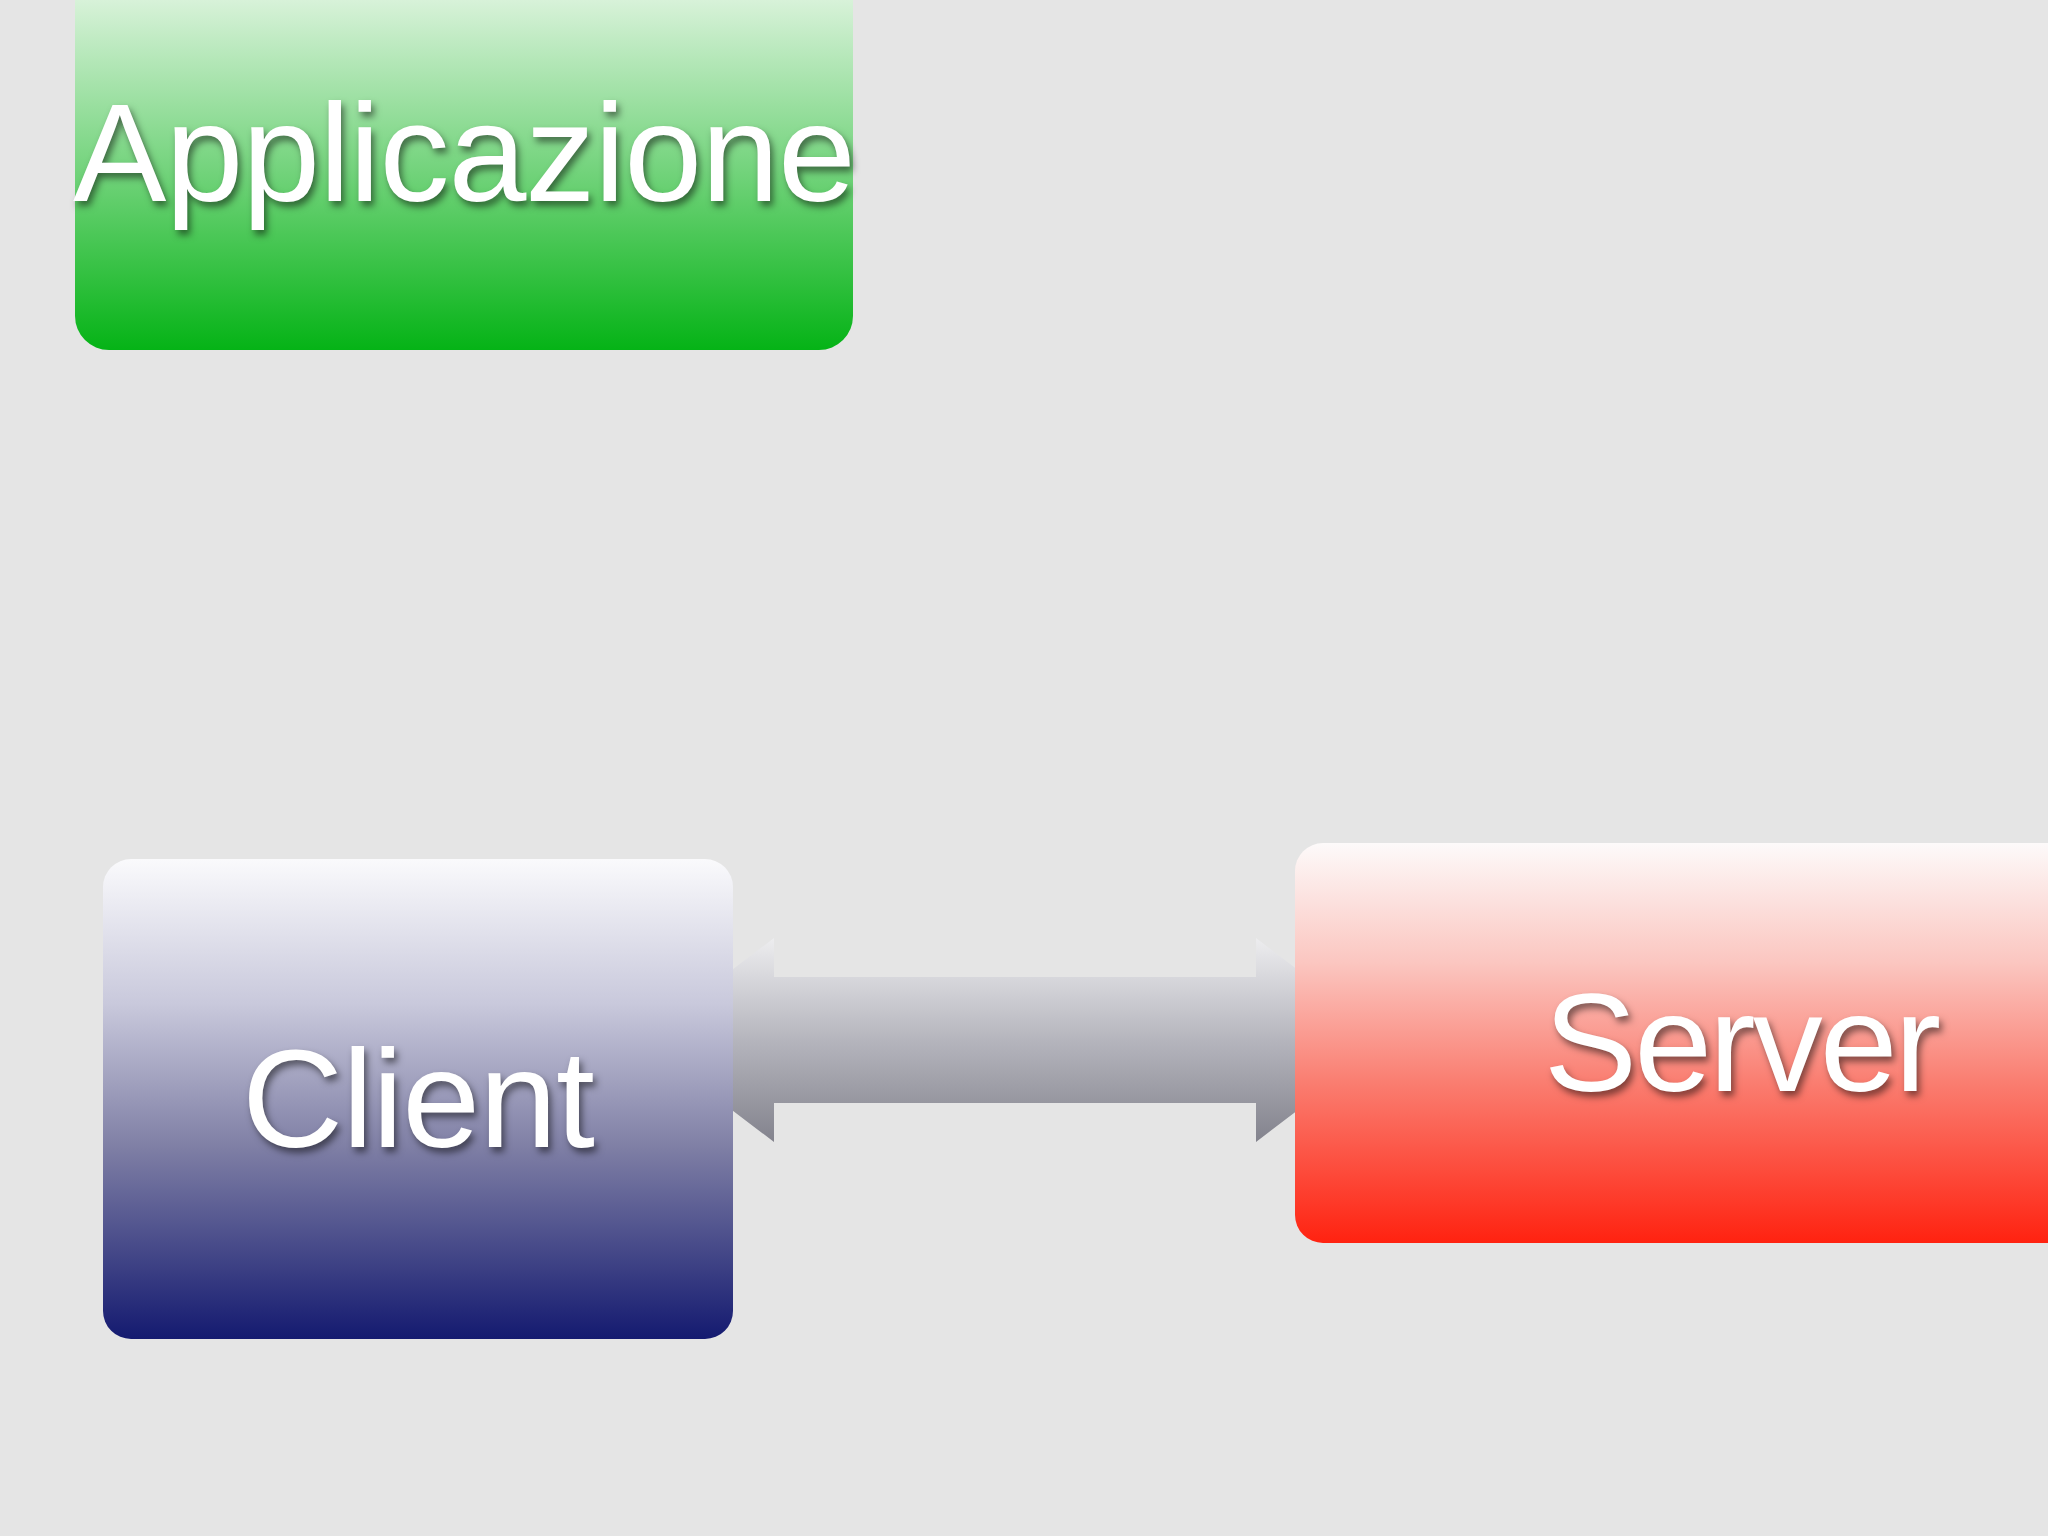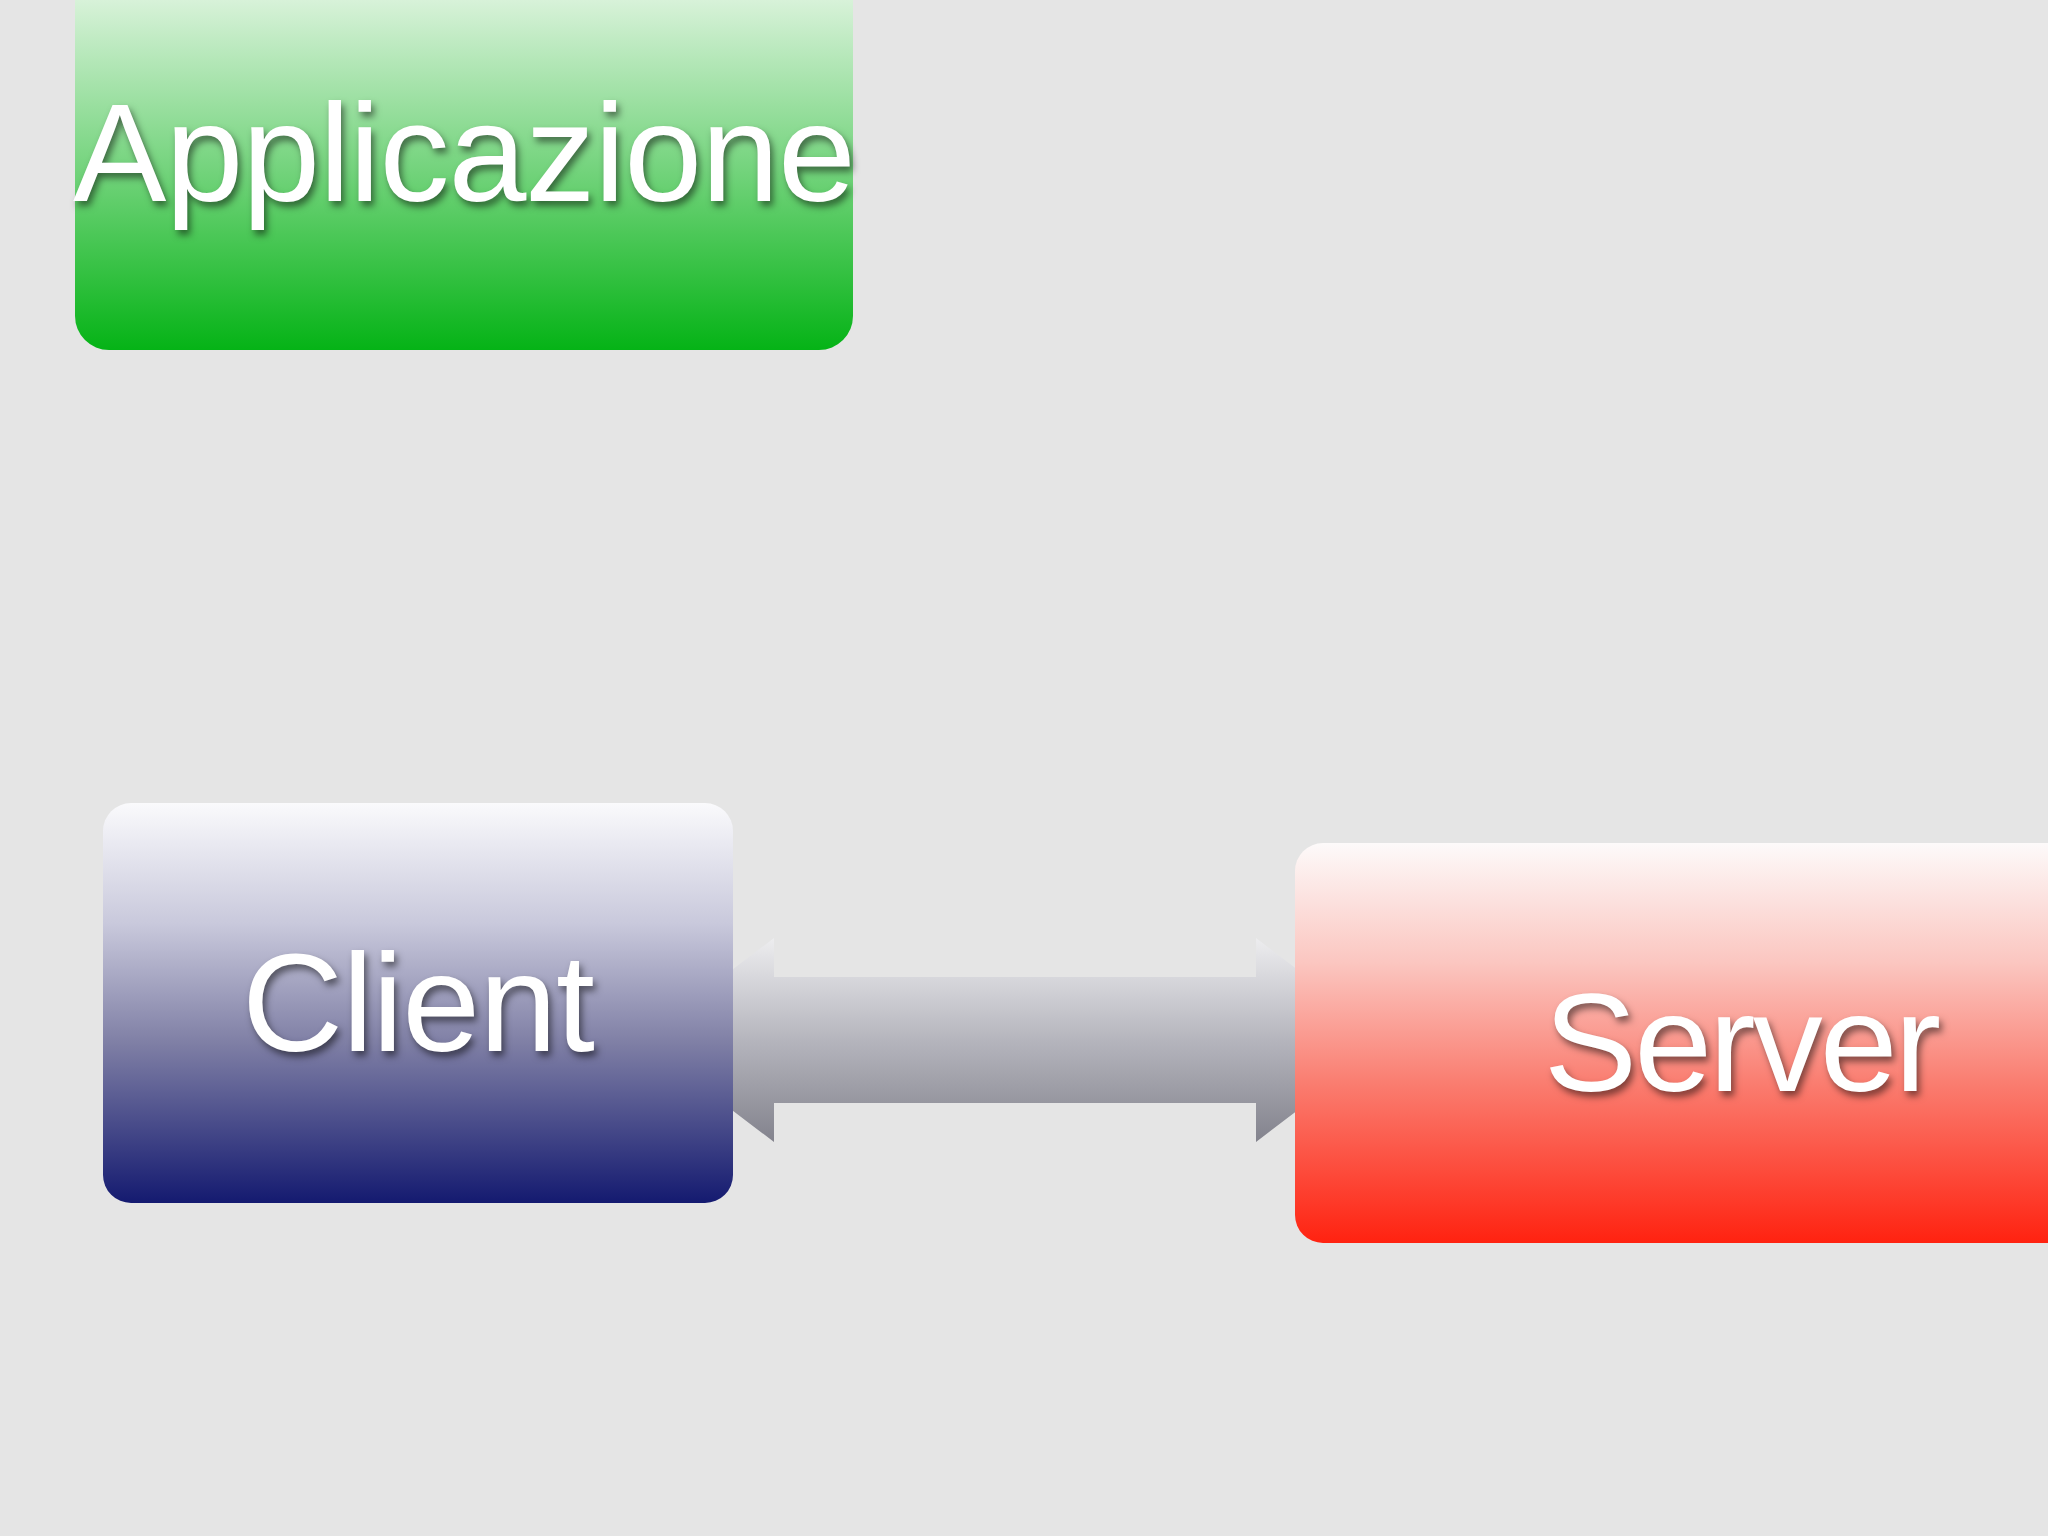--- a/index.html
+++ b/index.html
@@ -38,23 +38,23 @@
   }
   .node-applicazione {
     left: 75px;
     top: -45px;
     width: 778px;
     height: 395px;
     border-radius: 34px;
   }
   .node-client {
     left: 103px;
-    top: 803px;
+    top: 859px;
     width: 630px;
-    height: 400px;
+    height: 480px;
     border-radius: 28px;
   }
   .node-server {
     left: 1295px;
     top: 843px;
     width: 884px;
     height: 400px;
     border-radius: 28px;
   }
   .node-server .label {

